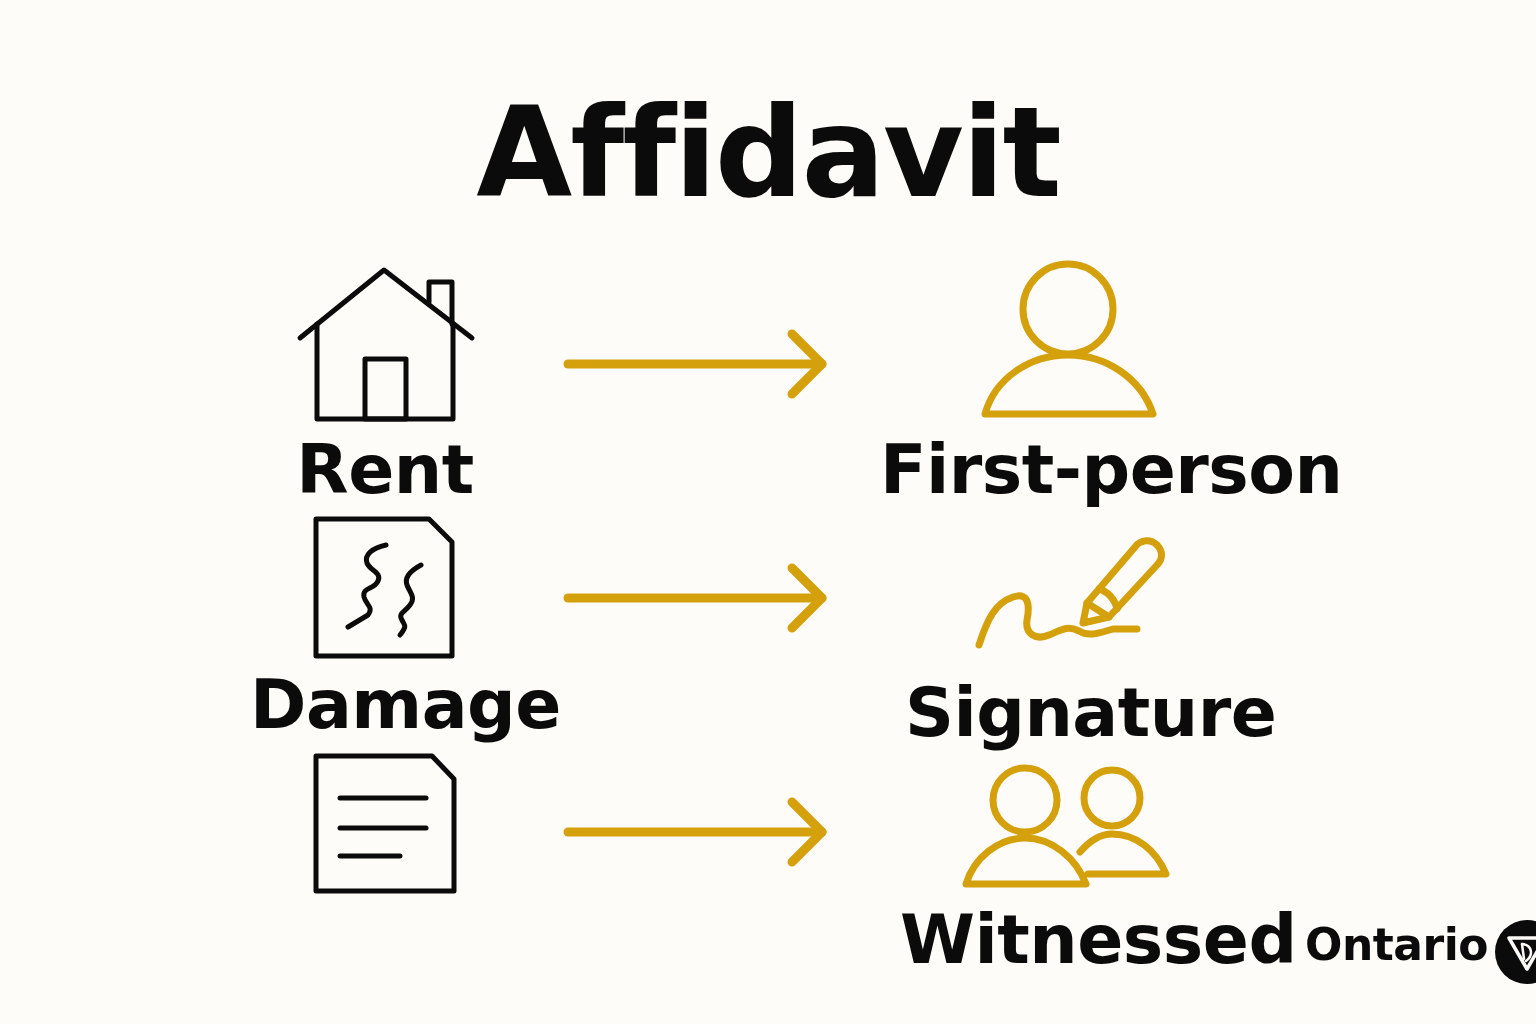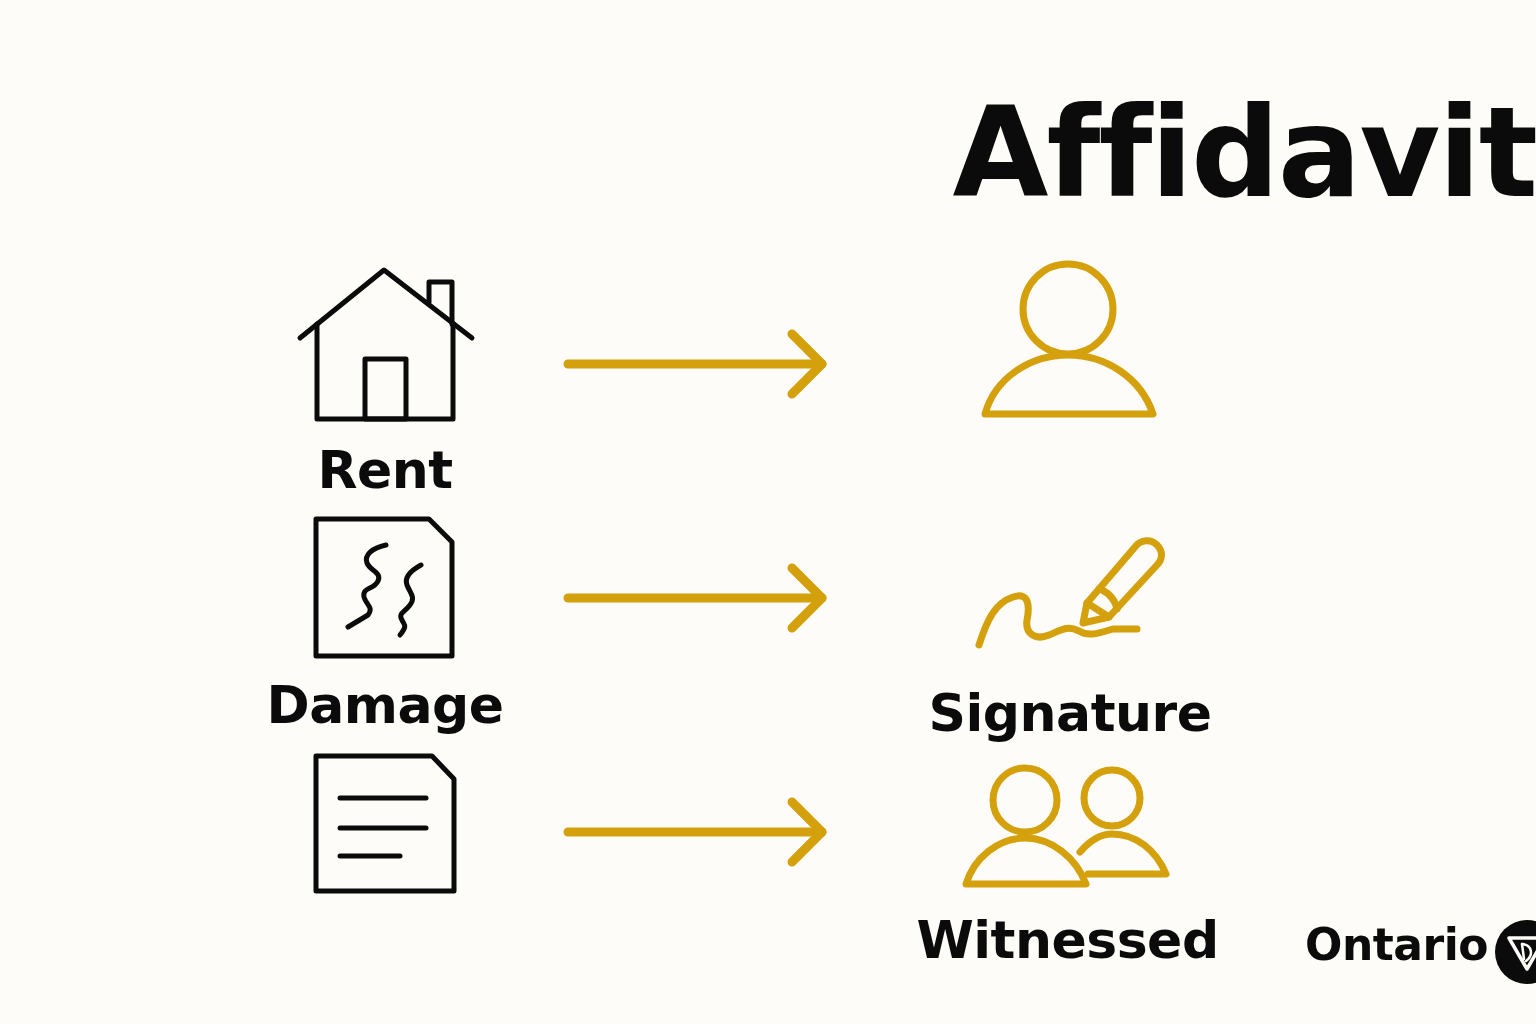--- a/index.html
+++ b/index.html
@@ -15,36 +15,36 @@
     .canvas {
       position: relative;
       width: 1536px;
       height: 1024px;
     }
     .title {
       position: absolute;
       left: 0;
       top: 78px;
       width: 1536px;
-      text-align: right;
+      text-align: center;
       font-family: "DejaVu Sans", sans-serif;
       font-weight: bold;
       font-size: 124px;
       letter-spacing: -2px;
       line-height: 150px;
       color: #0b0b0b;
     }
     .icon {
       position: absolute;
     }
     .label {
       position: absolute;
       font-family: "DejaVu Sans", sans-serif;
       font-weight: bold;
-      font-size: 52px;
+      font-size: 68px;
       line-height: 60px;
       text-align: center;
       white-space: nowrap;
       color: #0b0b0b;
       letter-spacing: -0.5px;
     }
     .arrow {
       position: absolute;
     }
     .logo {
@@ -91,20 +91,21 @@
       <polyline points="232,12 262,42 232,72"></polyline>
     </g>
   </svg>
 
   <svg class="icon" style="left:975px;top:258px;" width="190" height="166" viewBox="0 0 190 166">
     <g fill="none" stroke="#d4a00c" stroke-width="7" stroke-linecap="round" stroke-linejoin="round">
       <circle cx="93" cy="51" r="45"></circle>
       <path d="M10,156 C20,120 55,97 93,97 C131,97 166,120 178,156 Z"></path>
     </g>
   </svg>
+  <div class="label" style="left:880px;top:440px;width:375px;">First-person</div>
 
   <svg class="icon" style="left:312px;top:515px;" width="146" height="146" viewBox="0 0 146 146">
     <g fill="none" stroke="#0b0b0b" stroke-width="5" stroke-linecap="round" stroke-linejoin="round">
       <path d="M4,4 L117,4 L140,27 L140,141 L4,141 Z"></path>
       <path d="M74,30 C60,33 52,40 55,48 C58,56 70,57 66,66 C62,75 50,72 52,82 C54,90 62,92 56,100 L36,112"></path>
       <path d="M109,50 C98,56 92,62 95,70 C98,78 104,82 98,90 C92,98 86,98 90,105 C92,110 96,110 88,120"></path>
     </g>
   </svg>
   <div class="label" style="left:250px;top:675px;width:270px;">Damage</div>
 

